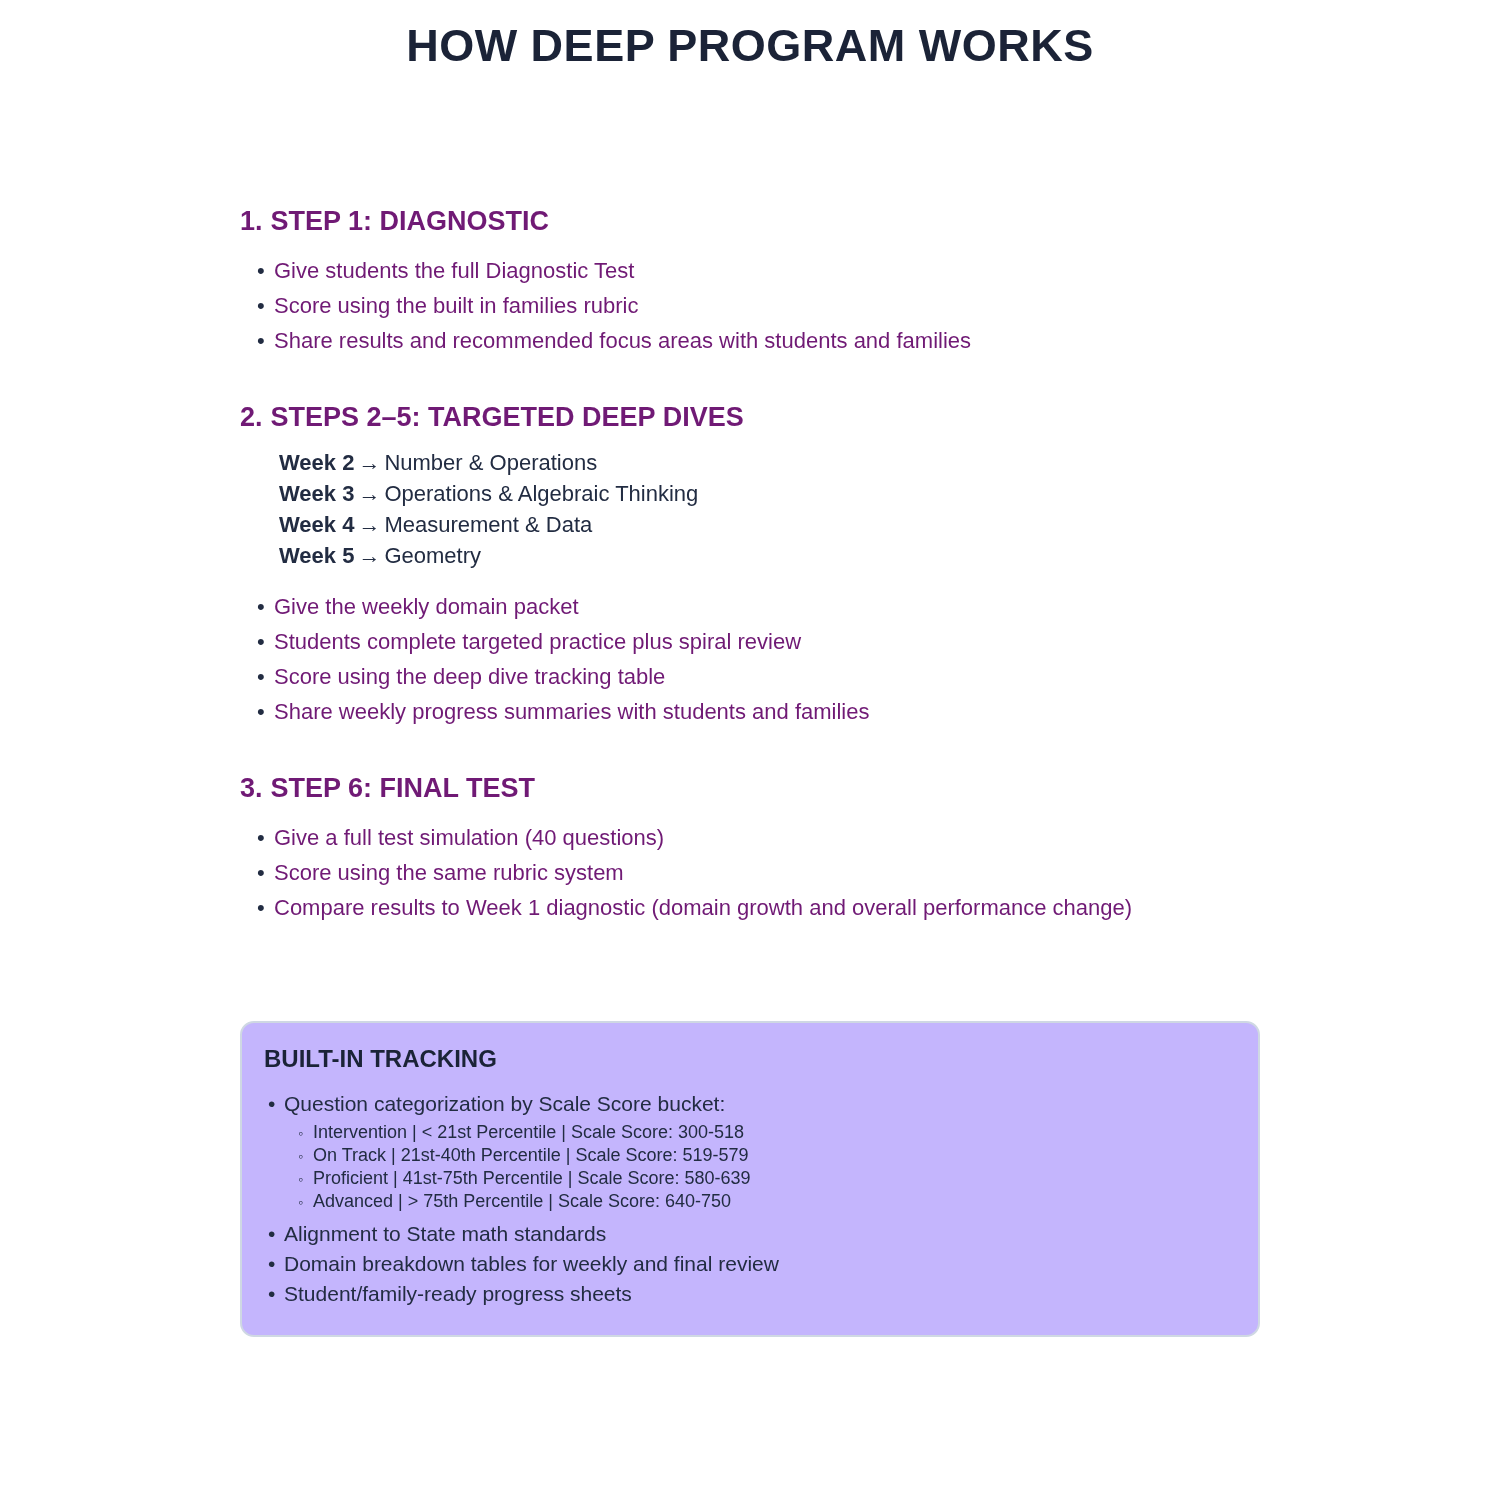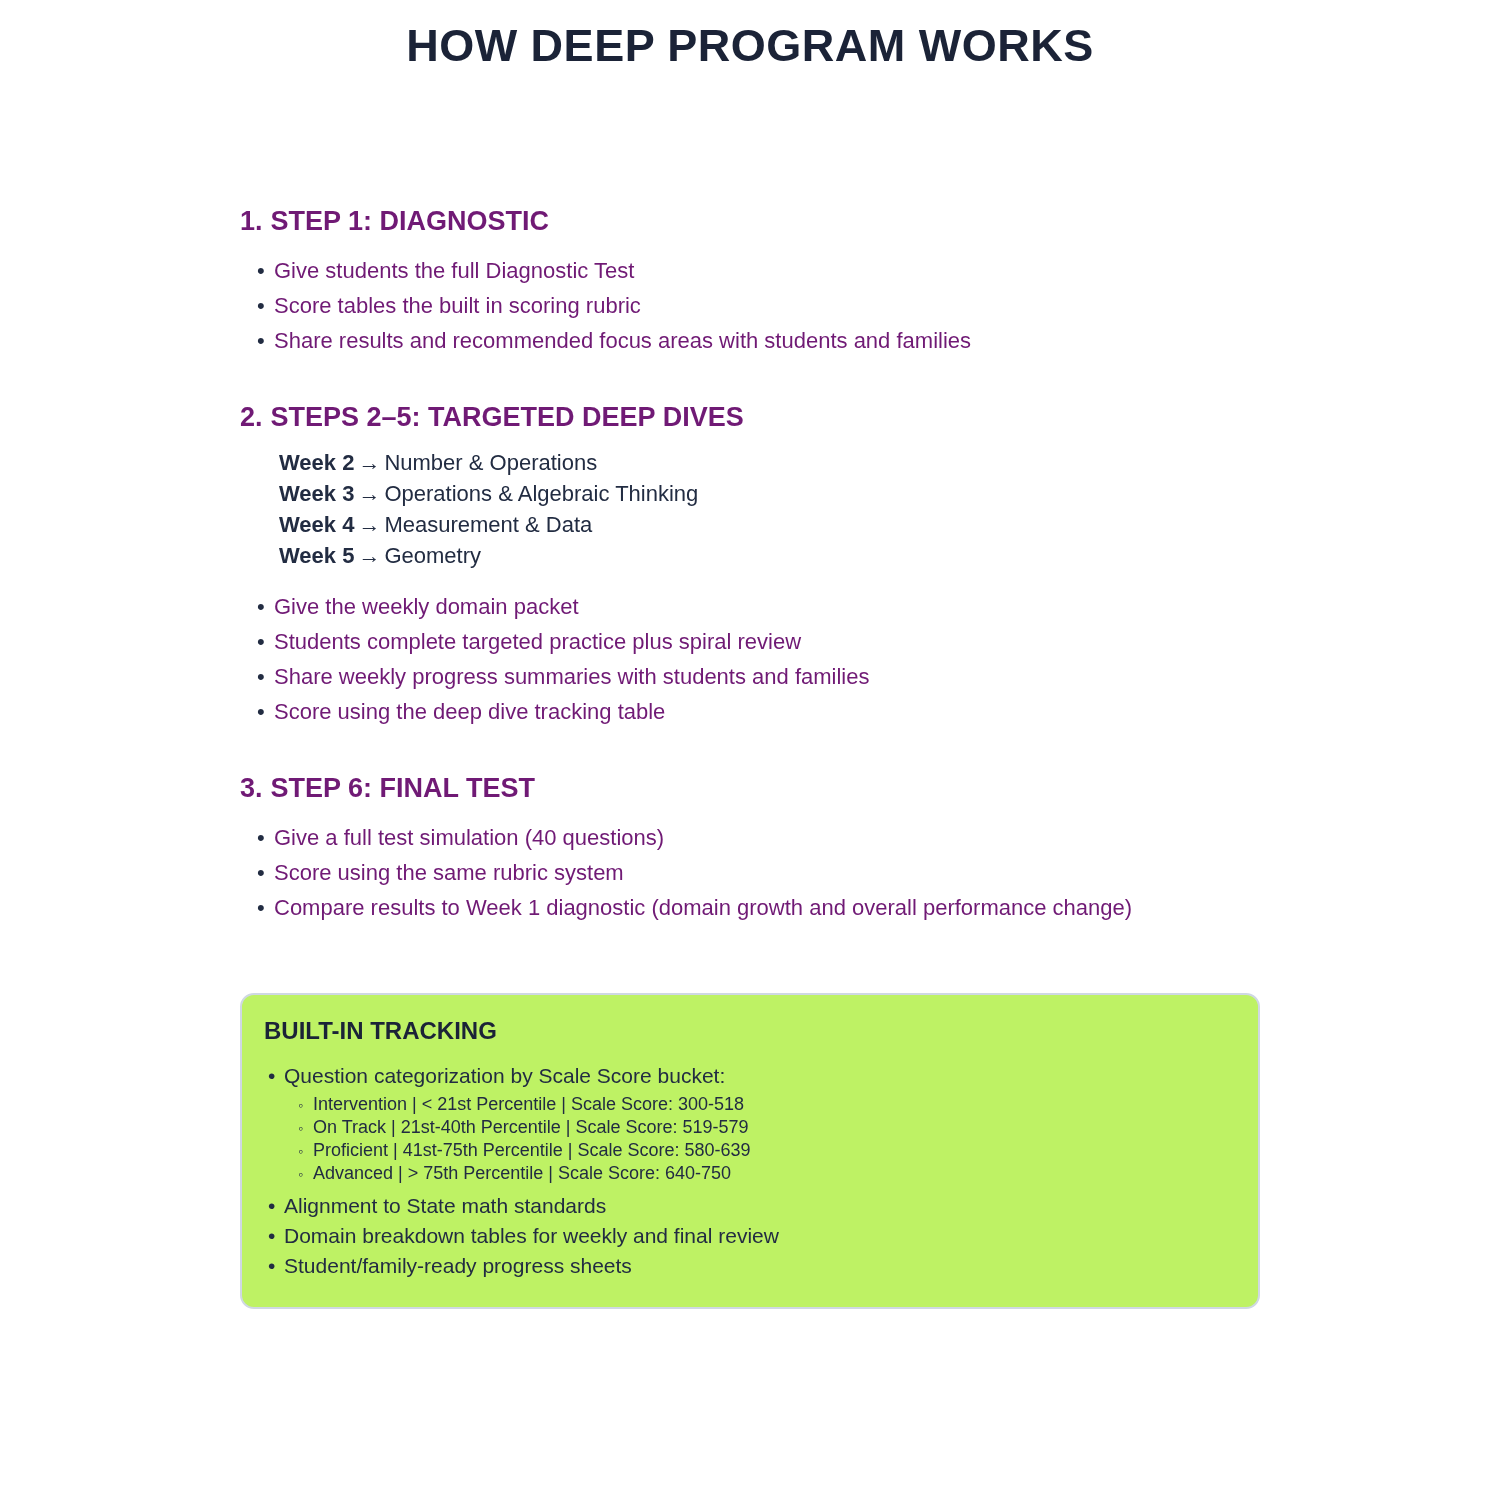--- a/index.html
+++ b/index.html
@@ -61,22 +61,22 @@
     font-size: 22px;
     line-height: 31px;
     color: #222c42;
   }
   .week-label { font-weight: 700; }
   .arrow { margin: 0 4px; }
 
   .weeks + ul.bullets { margin-top: 18px; }
 
   .tracking-box {
-    margin-top: 68px;
-    background: #bef264;
+    margin-top: 96px;
+    background: #c4b5fd;
     border: 2px solid #cfd8e3;
     border-radius: 14px;
     padding: 22px 26px 26px 22px;
   }
   .tracking-box h3 {
     font-size: 24px;
     font-weight: 700;
     color: #1b2337;
     margin-bottom: 16px;
   }
@@ -120,38 +120,38 @@
 <body>
 
 <h1 class="page-title">HOW DEEP PROGRAM WORKS</h1>
 
 <div class="container">
 
   <div class="section-first">
     <h2 class="section-heading"><span class="num">1.</span><span>STEP 1: DIAGNOSTIC</span></h2>
     <ul class="bullets">
       <li>Give students the full Diagnostic Test</li>
-      <li>Score tables the built in scoring rubric</li>
+      <li>Score using the built in families rubric</li>
       <li>Share results and recommended focus areas with students and families</li>
     </ul>
   </div>
 
   <div class="section">
     <h2 class="section-heading"><span class="num">2.</span><span>STEPS 2–5: TARGETED DEEP DIVES</span></h2>
     <div class="weeks">
       <div class="week-line"><span class="week-label">Week 2</span><span class="arrow">→</span><span>Number &amp; Operations</span></div>
       <div class="week-line"><span class="week-label">Week 3</span><span class="arrow">→</span><span>Operations &amp; Algebraic Thinking</span></div>
       <div class="week-line"><span class="week-label">Week 4</span><span class="arrow">→</span><span>Measurement &amp; Data</span></div>
       <div class="week-line"><span class="week-label">Week 5</span><span class="arrow">→</span><span>Geometry</span></div>
     </div>
     <ul class="bullets">
       <li>Give the weekly domain packet</li>
       <li>Students complete targeted practice plus spiral review</li>
+      <li>Score using the deep dive tracking table</li>
       <li>Share weekly progress summaries with students and families</li>
-      <li>Score using the deep dive tracking table</li>
     </ul>
   </div>
 
   <div class="section">
     <h2 class="section-heading"><span class="num">3.</span><span>STEP 6: FINAL TEST</span></h2>
     <ul class="bullets">
       <li>Give a full test simulation (40 questions)</li>
       <li>Score using the same rubric system</li>
       <li>Compare results to Week 1 diagnostic (domain growth and overall performance change)</li>
     </ul>

